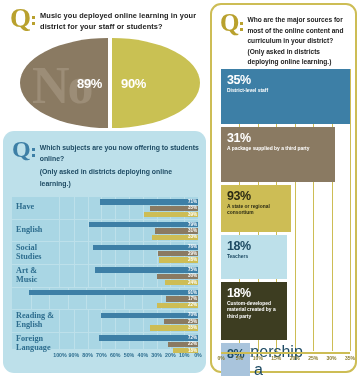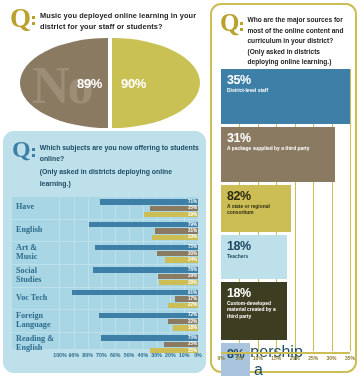--- a/index.html
+++ b/index.html
@@ -238,20 +238,50 @@
             </div>
             <div class="bar">
               <i style="width: 33%; background: rgb(205, 189, 85);"></i>
               <em>33%</em>
             </div>
           </div>
         </div>
       </div>
       <div class="srow">
         <div class="slabel">
+          <span>Social<br>Studies</span>
+        </div>
+        <div class="splot">
+          <div class="gridv" style="left: 10%;"></div>
+          <div class="gridv" style="left: 20%;"></div>
+          <div class="gridv" style="left: 30%;"></div>
+          <div class="gridv" style="left: 40%;"></div>
+          <div class="gridv" style="left: 50%;"></div>
+          <div class="gridv" style="left: 60%;"></div>
+          <div class="gridv" style="left: 70%;"></div>
+          <div class="gridv" style="left: 80%;"></div>
+          <div class="gridv" style="left: 90%;"></div>
+          <div class="bargrp">
+            <div class="bar">
+              <i style="width: 76%; background: rgb(61, 127, 166);"></i>
+              <em>76%</em>
+            </div>
+            <div class="bar">
+              <i style="width: 29%; background: rgb(138, 122, 98);"></i>
+              <em>29%</em>
+            </div>
+            <div class="bar">
+              <i style="width: 28%; background: rgb(205, 189, 85);"></i>
+              <em>28%</em>
+            </div>
+          </div>
+        </div>
+      </div>
+      <div class="srow">
+        <div class="slabel">
           <span>Art &amp;<br>Music</span>
         </div>
         <div class="splot">
           <div class="gridv" style="left: 10%;"></div>
           <div class="gridv" style="left: 20%;"></div>
           <div class="gridv" style="left: 30%;"></div>
           <div class="gridv" style="left: 40%;"></div>
           <div class="gridv" style="left: 50%;"></div>
           <div class="gridv" style="left: 60%;"></div>
           <div class="gridv" style="left: 70%;"></div>
@@ -267,53 +297,20 @@
               <em>30%</em>
             </div>
             <div class="bar">
               <i style="width: 24%; background: rgb(205, 189, 85);"></i>
               <em>24%</em>
             </div>
           </div>
         </div>
       </div>
       <div class="srow">
-        <div class="slabel">
-          <span>Social<br>Studies</span>
-        </div>
-        <div class="splot">
-          <div class="gridv" style="left: 10%;"></div>
-          <div class="gridv" style="left: 20%;"></div>
-          <div class="gridv" style="left: 30%;"></div>
-          <div class="gridv" style="left: 40%;"></div>
-          <div class="gridv" style="left: 50%;"></div>
-          <div class="gridv" style="left: 60%;"></div>
-          <div class="gridv" style="left: 70%;"></div>
-          <div class="gridv" style="left: 80%;"></div>
-          <div class="gridv" style="left: 90%;"></div>
-          <div class="bargrp">
-            <div class="bar">
-              <i style="width: 76%; background: rgb(61, 127, 166);"></i>
-              <em>76%</em>
-            </div>
-            <div class="bar">
-              <i style="width: 29%; background: rgb(138, 122, 98);"></i>
-              <em>29%</em>
-            </div>
-            <div class="bar">
-              <i style="width: 28%; background: rgb(205, 189, 85);"></i>
-              <em>28%</em>
-            </div>
-          </div>
-        </div>
-      </div>
-      <div class="srow">
-        <div class="slabel">
-          <span>Voc Tech</span>
-        </div>
         <div class="splot">
           <div class="gridv" style="left: 10%;"></div>
           <div class="gridv" style="left: 20%;"></div>
           <div class="gridv" style="left: 30%;"></div>
           <div class="gridv" style="left: 40%;"></div>
           <div class="gridv" style="left: 50%;"></div>
           <div class="gridv" style="left: 60%;"></div>
           <div class="gridv" style="left: 70%;"></div>
           <div class="gridv" style="left: 80%;"></div>
           <div class="gridv" style="left: 90%;"></div>
@@ -328,20 +325,50 @@
             </div>
             <div class="bar">
               <i style="width: 22%; background: rgb(205, 189, 85);"></i>
               <em>22%</em>
             </div>
           </div>
         </div>
       </div>
       <div class="srow">
         <div class="slabel">
+          <span>Reading &amp;<br>English</span>
+        </div>
+        <div class="splot">
+          <div class="gridv" style="left: 10%;"></div>
+          <div class="gridv" style="left: 20%;"></div>
+          <div class="gridv" style="left: 30%;"></div>
+          <div class="gridv" style="left: 40%;"></div>
+          <div class="gridv" style="left: 50%;"></div>
+          <div class="gridv" style="left: 60%;"></div>
+          <div class="gridv" style="left: 70%;"></div>
+          <div class="gridv" style="left: 80%;"></div>
+          <div class="gridv" style="left: 90%;"></div>
+          <div class="bargrp">
+            <div class="bar">
+              <i style="width: 70%; background: rgb(61, 127, 166);"></i>
+              <em>70%</em>
+            </div>
+            <div class="bar">
+              <i style="width: 25%; background: rgb(138, 122, 98);"></i>
+              <em>25%</em>
+            </div>
+            <div class="bar">
+              <i style="width: 35%; background: rgb(205, 189, 85);"></i>
+              <em>35%</em>
+            </div>
+          </div>
+        </div>
+      </div>
+      <div class="srow">
+        <div class="slabel">
           <span>Foreign<br>Language</span>
         </div>
         <div class="splot">
           <div class="gridv" style="left: 10%;"></div>
           <div class="gridv" style="left: 20%;"></div>
           <div class="gridv" style="left: 30%;"></div>
           <div class="gridv" style="left: 40%;"></div>
           <div class="gridv" style="left: 50%;"></div>
           <div class="gridv" style="left: 60%;"></div>
           <div class="gridv" style="left: 70%;"></div>
@@ -352,50 +379,20 @@
               <i style="width: 72%; background: rgb(61, 127, 166);"></i>
               <em>72%</em>
             </div>
             <div class="bar">
               <i style="width: 22%; background: rgb(138, 122, 98);"></i>
               <em>22%</em>
             </div>
             <div class="bar">
               <i style="width: 18%; background: rgb(205, 189, 85);"></i>
               <em>18%</em>
-            </div>
-          </div>
-        </div>
-      </div>
-      <div class="srow">
-        <div class="slabel">
-          <span>Reading &amp;<br>English</span>
-        </div>
-        <div class="splot">
-          <div class="gridv" style="left: 10%;"></div>
-          <div class="gridv" style="left: 20%;"></div>
-          <div class="gridv" style="left: 30%;"></div>
-          <div class="gridv" style="left: 40%;"></div>
-          <div class="gridv" style="left: 50%;"></div>
-          <div class="gridv" style="left: 60%;"></div>
-          <div class="gridv" style="left: 70%;"></div>
-          <div class="gridv" style="left: 80%;"></div>
-          <div class="gridv" style="left: 90%;"></div>
-          <div class="bargrp">
-            <div class="bar">
-              <i style="width: 70%; background: rgb(61, 127, 166);"></i>
-              <em>70%</em>
-            </div>
-            <div class="bar">
-              <i style="width: 25%; background: rgb(138, 122, 98);"></i>
-              <em>25%</em>
-            </div>
-            <div class="bar">
-              <i style="width: 35%; background: rgb(205, 189, 85);"></i>
-              <em>35%</em>
             </div>
           </div>
         </div>
       </div>
     </div>
   <div id="subject-axis">
       <div class="tk" style="left: 48px;">100%</div>
       <div class="tk" style="left: 61.8px;">90%</div>
       <div class="tk" style="left: 75.6px;">80%</div>
       <div class="tk" style="left: 89.4px;">70%</div>
@@ -435,21 +432,21 @@
         </div>
       </div>
       <div class="srcrow" style="top: 58px; height: 55px;">
         <div class="srcbar" style="width: 114.257px; background: rgb(138, 122, 98);">
           <div class="pv" style="color: rgb(255, 255, 255);">31%</div>
           <div class="lb" style="color: rgb(255, 255, 255);">A package supplied by a third party</div>
         </div>
       </div>
       <div class="srcrow" style="top: 116px; height: 47px;">
         <div class="srcbar" style="width: 70.0286px; background: rgb(205, 189, 85);">
-          <div class="pv" style="color: rgb(43, 43, 20);">82%</div>
+          <div class="pv" style="color: rgb(43, 43, 20);">93%</div>
           <div class="lb" style="color: rgb(43, 43, 20);">A state or regional consortium</div>
         </div>
       </div>
       <div class="srcrow" style="top: 166px; height: 44px;">
         <div class="srcbar" style="width: 66.3429px; background: rgb(189, 224, 234);">
           <div class="pv" style="color: rgb(29, 74, 99);">18%</div>
           <div class="lb" style="color: rgb(29, 74, 99);">Teachers</div>
         </div>
       </div>
       <div class="srcrow" style="top: 213px; height: 58px;">

